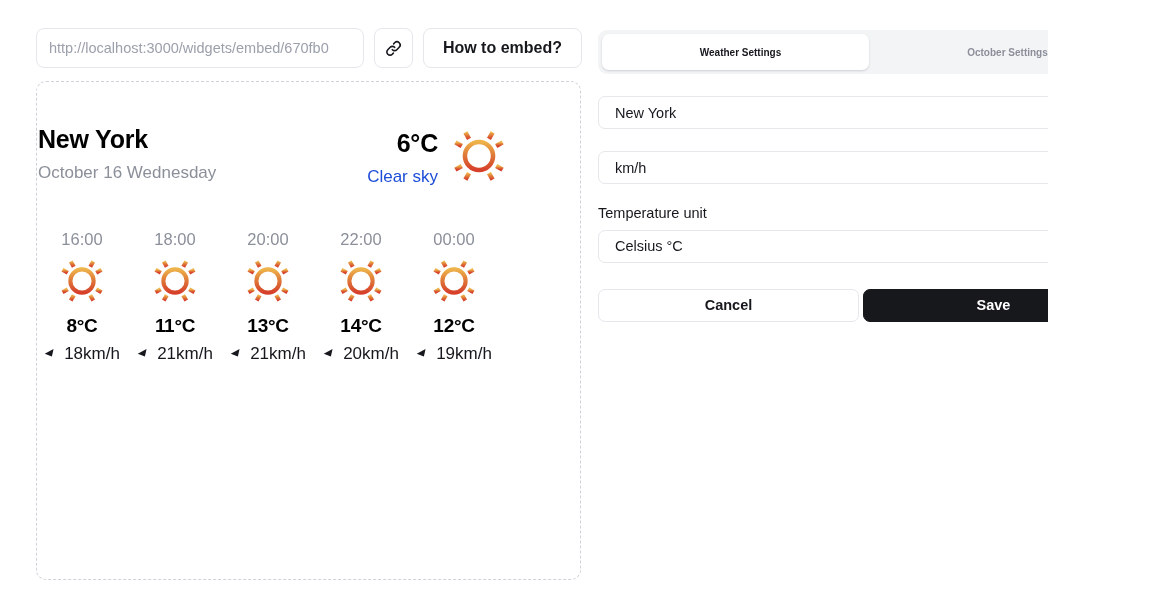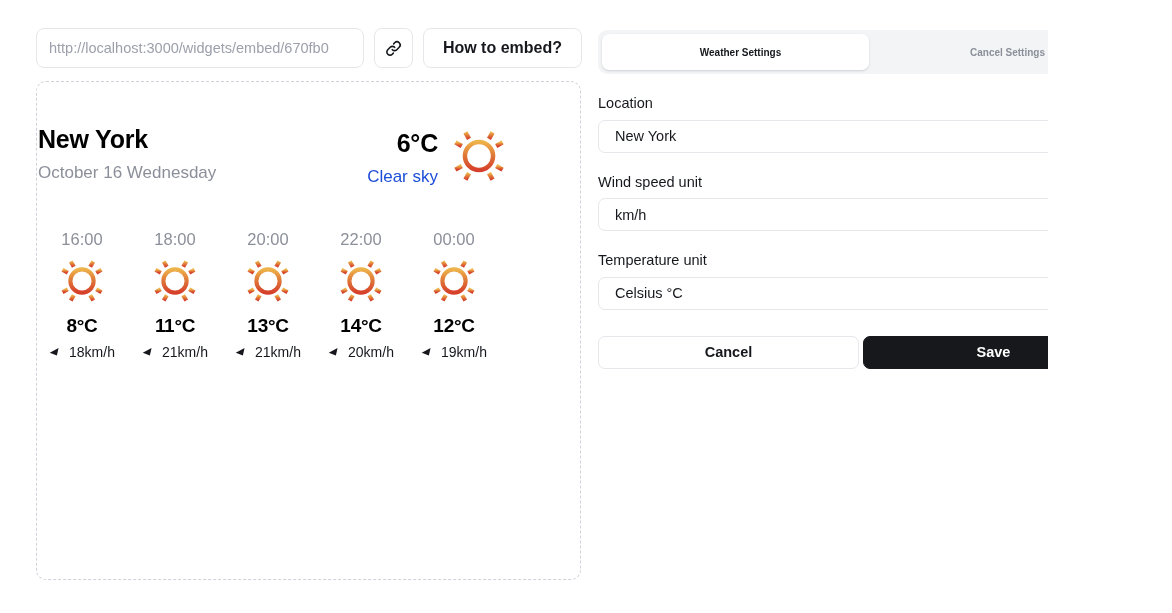--- a/index.html
+++ b/index.html
@@ -165,21 +165,21 @@
     font-weight: 700;
     color: #000;
     letter-spacing: -0.3px;
     line-height: 1;
   }
   .hour-wind {
     margin-top: 10px;
     display: flex;
     align-items: center;
     gap: 8px;
-    font-size: 14px;
+    font-size: 17px;
     color: #16181d;
     line-height: 1;
   }
   .wind-arrow { display: block; }
 
   
   .right-col {
     position: absolute;
     left: 598px; top: 30px;
     width: 542px;
@@ -532,38 +532,36 @@
           <span>19km/h</span>
         </div>
       </div>
     </div>
   </div>
 
   <div class="right-col">
 
     <div class="tabs">
       <button class="tab active">Weather Settings</button>
-      <button class="tab">Cancel Settings</button>
+      <button class="tab">October Settings</button>
     </div>
 
     <div class="field">
-      <div class="field-label">Location</div>
       <div class="select-wrap">
         <div class="select-box">New York</div>
         <span class="select-chevron wide">
           <svg width="10" height="14" viewBox="0 0 10 14" fill="none" stroke="#9ca0ab" stroke-width="1.2" stroke-linecap="round" stroke-linejoin="round">
             <path d="M2 5.4 L5 2.2 L8 5.4"></path>
               <path d="M2 8.6 L5 11.8 L8 8.6"></path>
           </svg>
         </span>
       </div>
     </div>
 
     <div class="field">
-      <div class="field-label">Wind speed unit</div>
       <div class="select-wrap">
         <div class="select-box">km/h</div>
         <span class="select-chevron">
           <svg width="10" height="14" viewBox="0 0 10 14" fill="none" stroke="#9ca0ab" stroke-width="1.2" stroke-linecap="round" stroke-linejoin="round">
             <path d="M2 5.4 L5 2.2 L8 5.4"></path>
               <path d="M2 8.6 L5 11.8 L8 8.6"></path>
           </svg>
         </span>
       </div>
     </div>

